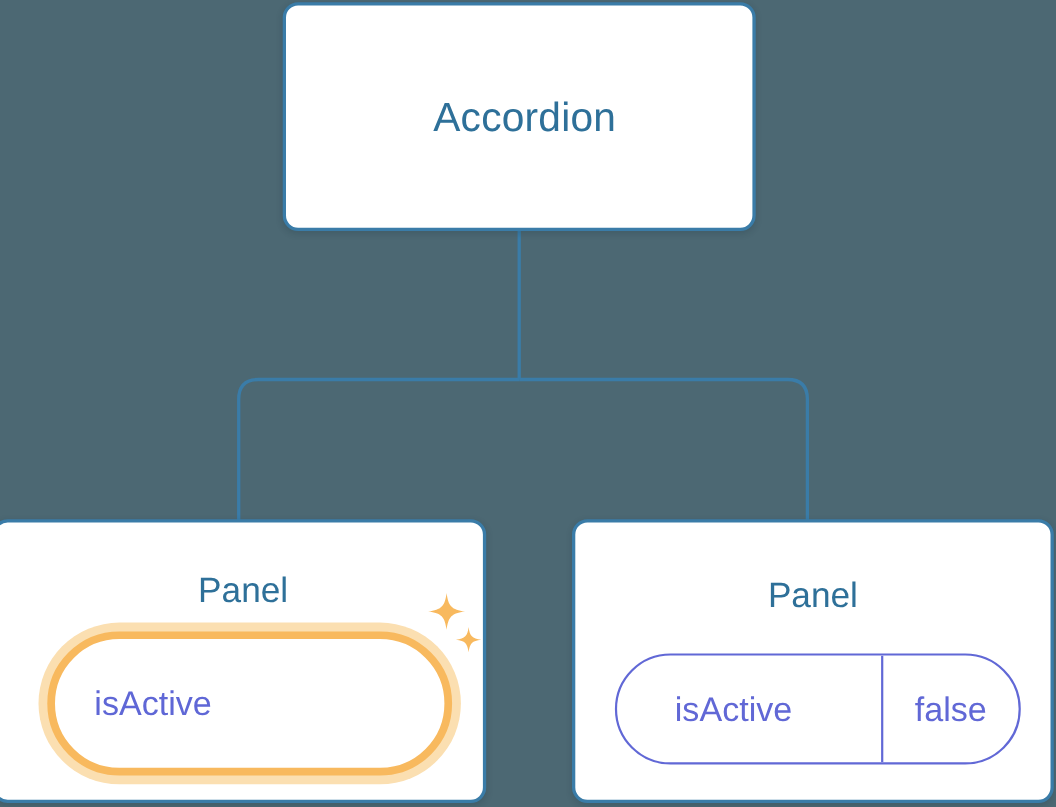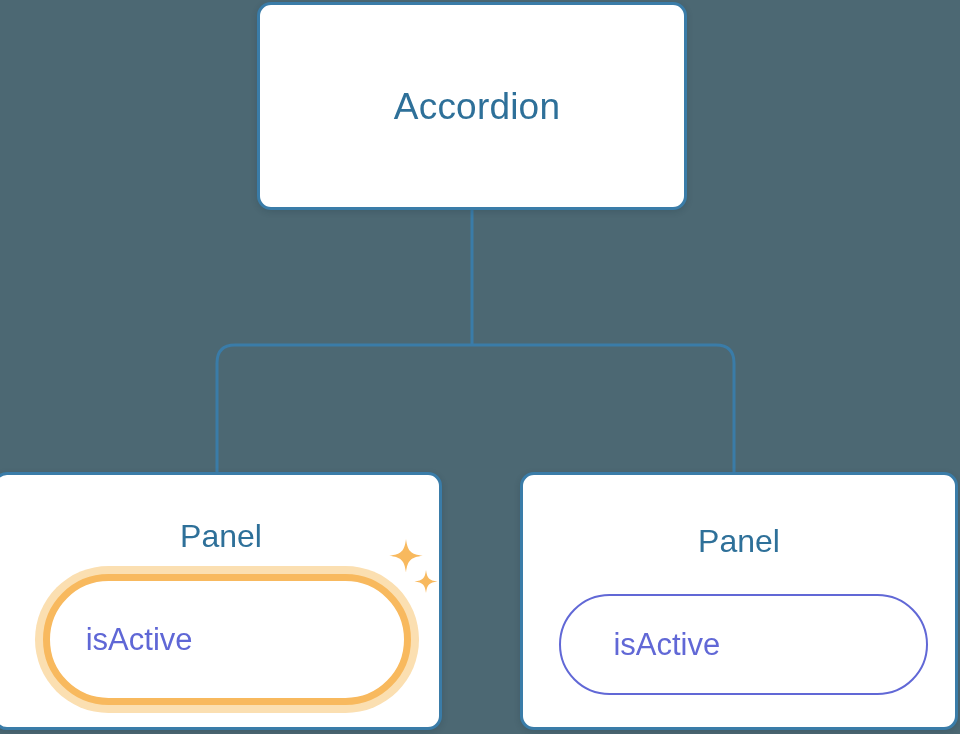--- a/index.html
+++ b/index.html
@@ -195,16 +195,17 @@
   <svg class="sparkles" viewBox="0 0 60 70" aria-hidden="true">
     <path d="M21,2 C22.6,14.2 25.6,17.2 37.8,18.8 C25.6,20.4 22.6,23.4 21,35.6 C19.4,23.4 16.4,20.4 4.2,18.8 C16.4,17.2 19.4,14.2 21,2 Z" fill="#f8b95e"></path>
     <path d="M41,33 C42.1,41.4 44.1,43.4 52.5,44.5 C44.1,45.6 42.1,47.6 41,56 C39.9,47.6 37.9,45.6 29.5,44.5 C37.9,43.4 39.9,41.4 41,33 Z" fill="#f8b95e"></path>
   </svg>
 
   <div class="node-card node-panel-right">
     <div class="panel-title">Panel</div>
 
     <div class="prop-pill pill-plain">
       <div class="prop-cell prop-key">isActive</div>
+      <div class="prop-cell prop-val">false</div>
     </div>
   </div>
 
 </div>
 
 </body></html>

